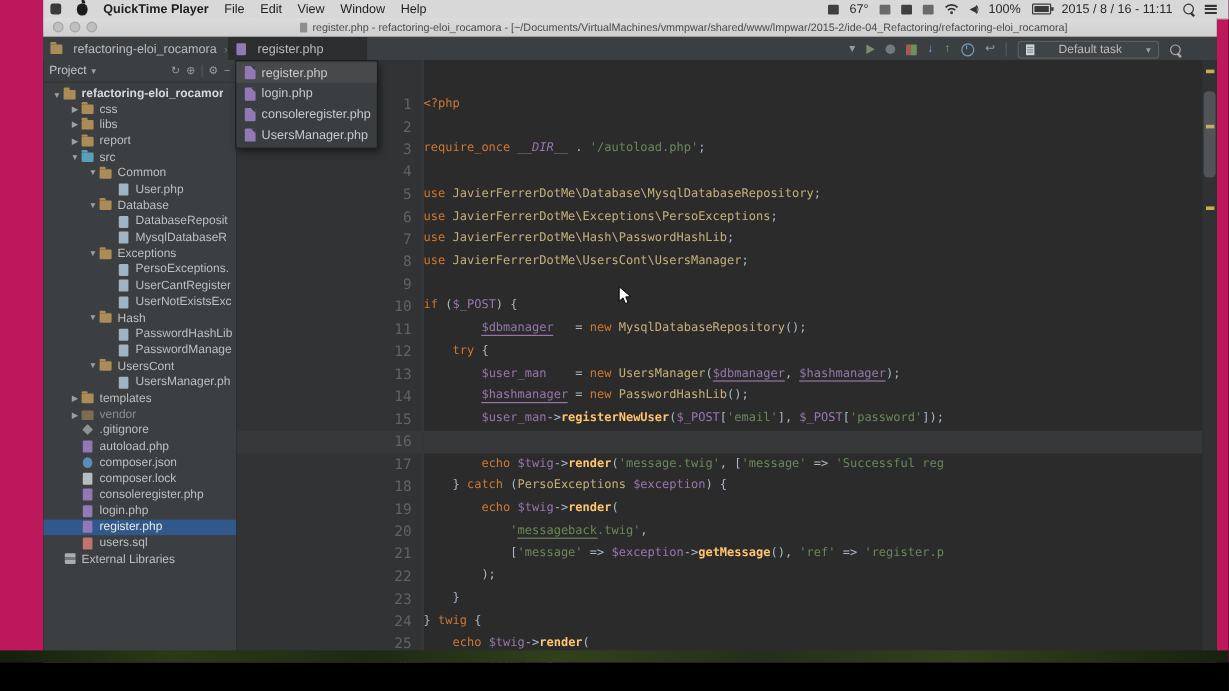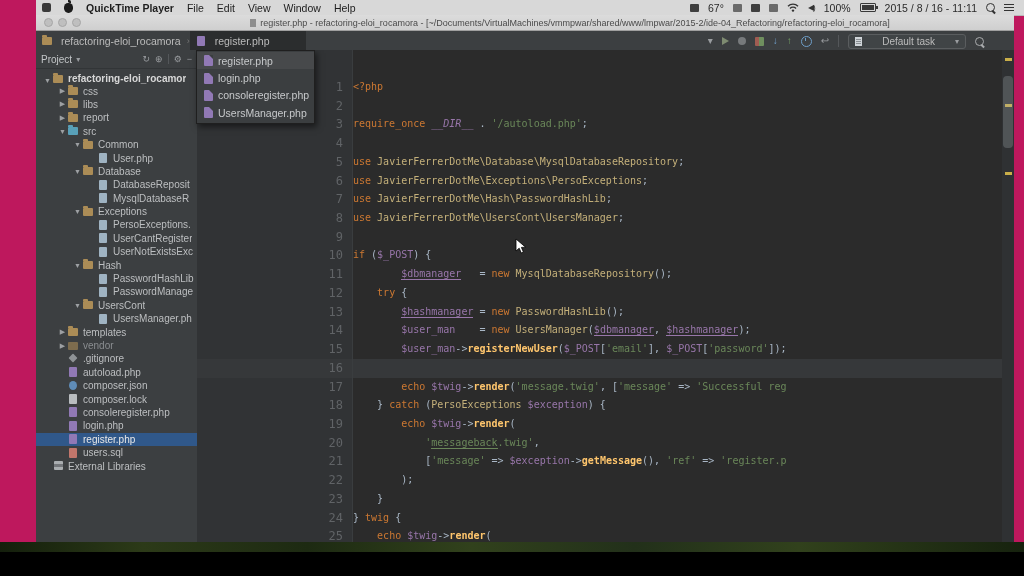--- a/index.html
+++ b/index.html
@@ -512,22 +512,22 @@
               <div class="code-row"><span class="t-kw">require_once </span><span class="t-const">__DIR__</span><span class="t-plain"> . </span><span class="t-str">'/autoload.php'</span><span class="t-plain">;</span></div>
               <div class="code-row"></div>
               <div class="code-row"><span class="t-kw">use </span><span class="t-cls">JavierFerrerDotMe\Database\MysqlDatabaseRepository</span><span class="t-plain">;</span></div>
               <div class="code-row"><span class="t-kw">use </span><span class="t-cls">JavierFerrerDotMe\Exceptions\PersoExceptions</span><span class="t-plain">;</span></div>
               <div class="code-row"><span class="t-kw">use </span><span class="t-cls">JavierFerrerDotMe\Hash\PasswordHashLib</span><span class="t-plain">;</span></div>
               <div class="code-row"><span class="t-kw">use </span><span class="t-cls">JavierFerrerDotMe\UsersCont\UsersManager</span><span class="t-plain">;</span></div>
               <div class="code-row"></div>
               <div class="code-row"><span class="t-kw">if</span><span class="t-plain"> (</span><span class="t-var">$_POST</span><span class="t-plain">) {</span></div>
               <div class="code-row"><span class="t-plain">        </span><span class="t-varu">$dbmanager</span><span class="t-plain">   = </span><span class="t-kw">new</span><span class="t-cls"> MysqlDatabaseRepository</span><span class="t-plain">();</span></div>
               <div class="code-row"><span class="t-plain">    </span><span class="t-kw">try</span><span class="t-plain"> {</span></div>
+              <div class="code-row"><span class="t-plain">        </span><span class="t-var">$user_man</span><span class="t-plain">    = </span><span class="t-kw">new</span><span class="t-cls"> UsersManager</span><span class="t-plain">(</span><span class="t-varu">$dbmanager</span><span class="t-plain">, </span><span class="t-varu">$hashmanager</span><span class="t-plain">);</span></div>
               <div class="code-row"><span class="t-plain">        </span><span class="t-varu">$hashmanager</span><span class="t-plain"> = </span><span class="t-kw">new</span><span class="t-cls"> PasswordHashLib</span><span class="t-plain">();</span></div>
-              <div class="code-row"><span class="t-plain">        </span><span class="t-var">$user_man</span><span class="t-plain">    = </span><span class="t-kw">new</span><span class="t-cls"> UsersManager</span><span class="t-plain">(</span><span class="t-varu">$dbmanager</span><span class="t-plain">, </span><span class="t-varu">$hashmanager</span><span class="t-plain">);</span></div>
               <div class="code-row"><span class="t-plain">        </span><span class="t-var">$user_man</span><span class="t-plain">-&gt;</span><span class="t-fn">registerNewUser</span><span class="t-plain">(</span><span class="t-var">$_POST</span><span class="t-plain">[</span><span class="t-str">'email'</span><span class="t-plain">], </span><span class="t-var">$_POST</span><span class="t-plain">[</span><span class="t-str">'password'</span><span class="t-plain">]);</span></div>
               <div class="code-row current"></div>
               <div class="code-row"><span class="t-plain">        </span><span class="t-kw">echo </span><span class="t-var">$twig</span><span class="t-plain">-&gt;</span><span class="t-fn">render</span><span class="t-plain">(</span><span class="t-str">'message.twig'</span><span class="t-plain">, [</span><span class="t-str">'message'</span><span class="t-plain"> =&gt; </span><span class="t-str">'Successful reg</span></div>
               <div class="code-row"><span class="t-plain">    } </span><span class="t-kw">catch</span><span class="t-plain"> (</span><span class="t-cls">PersoExceptions </span><span class="t-var">$exception</span><span class="t-plain">) {</span></div>
               <div class="code-row"><span class="t-plain">        </span><span class="t-kw">echo </span><span class="t-var">$twig</span><span class="t-plain">-&gt;</span><span class="t-fn">render</span><span class="t-plain">(</span></div>
               <div class="code-row"><span class="t-plain">            </span><span class="t-str">'</span><span class="t-stru">messageback</span><span class="t-str">.twig'</span><span class="t-plain">,</span></div>
               <div class="code-row"><span class="t-plain">            [</span><span class="t-str">'message'</span><span class="t-plain"> =&gt; </span><span class="t-var">$exception</span><span class="t-plain">-&gt;</span><span class="t-fn">getMessage</span><span class="t-plain">(), </span><span class="t-str">'ref'</span><span class="t-plain"> =&gt; </span><span class="t-str">'register.p</span></div>
               <div class="code-row"><span class="t-plain">        );</span></div>
               <div class="code-row"><span class="t-plain">    }</span></div>
               <div class="code-row"><span class="t-plain">} </span><span class="t-kw">twig</span><span class="t-plain"> {</span></div>

